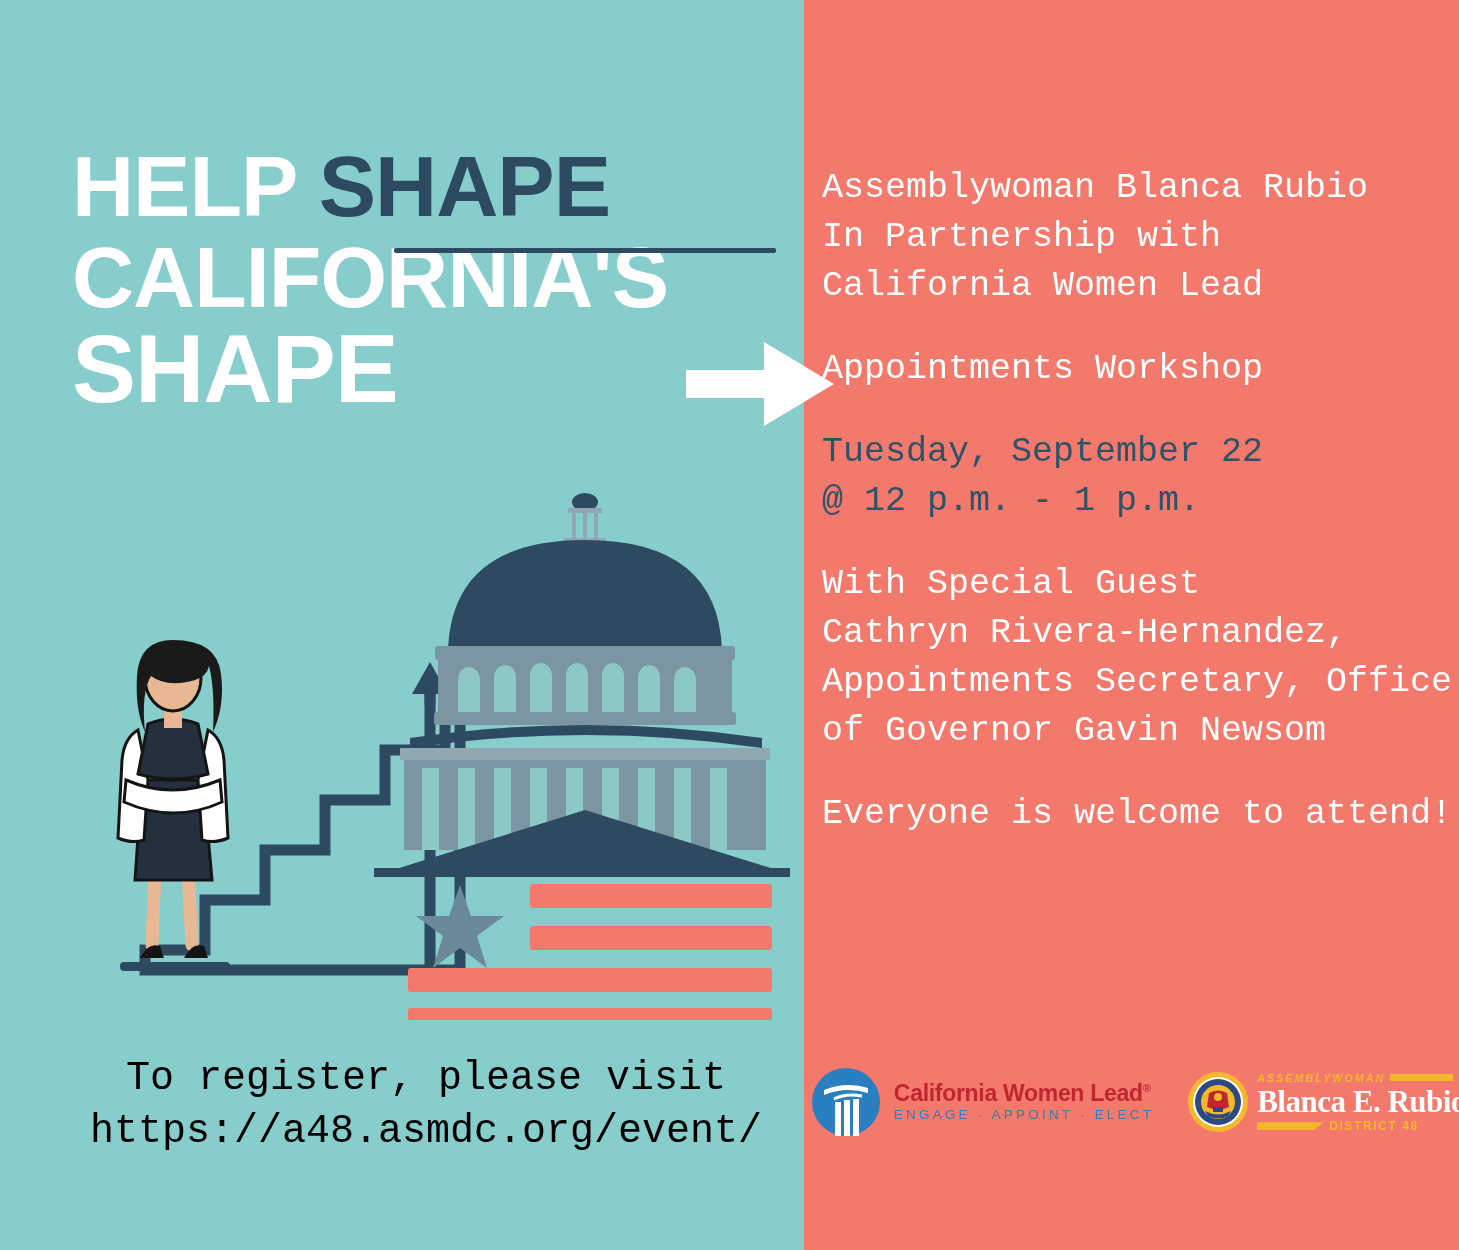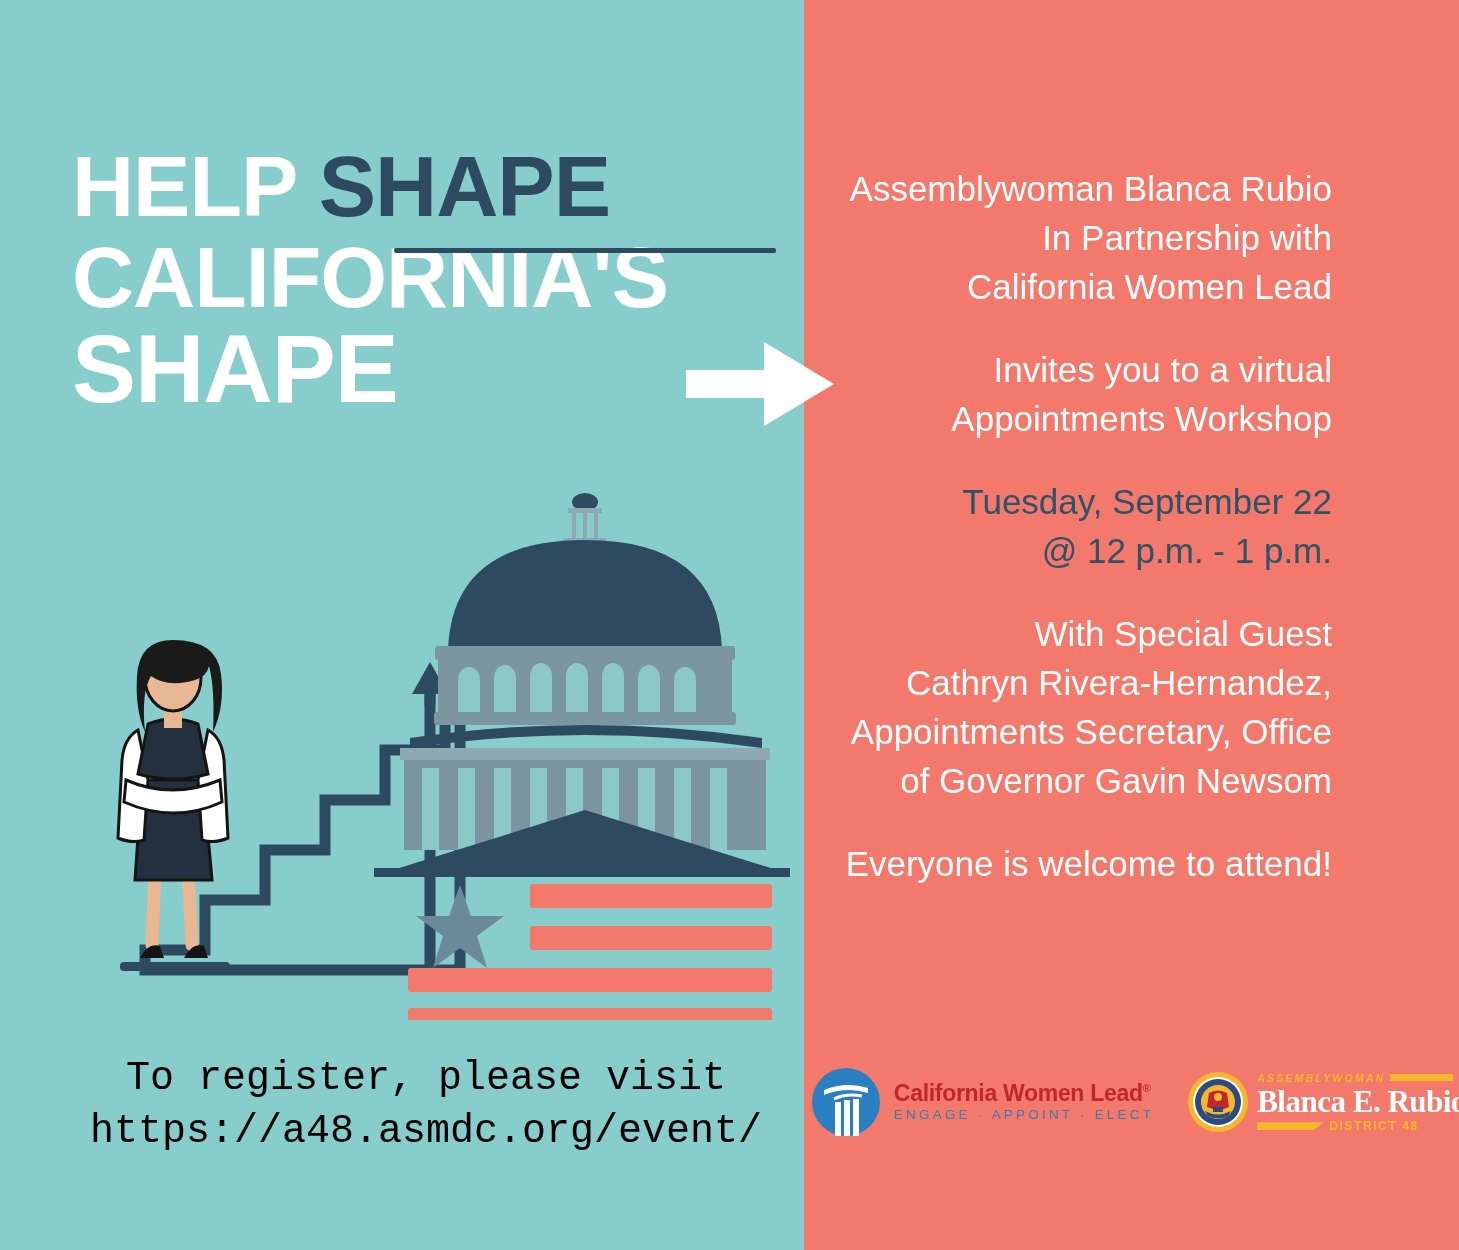--- a/index.html
+++ b/index.html
@@ -59,21 +59,21 @@
   .register {
     position:absolute; left:0px; top:1053px; width:852px;
     text-align:center; color:#000000;
     font-size:40px; line-height:1.32; font-weight:300;font-family:Liberation Mono, monospace;
   }
   .register div { white-space:nowrap; }
 
   
   .rtext {
     position:absolute; left:804px; top:164px; width:546px;
-    padding:0 18px; text-align:right;
+    padding:0 18px; text-align:left;font-family:Liberation Mono, monospace;
   }
   .rblock { margin-bottom:34px; }
   .rline {
     color:#FFFFFF;
     font-size:35px;
     line-height:1.40;
     font-weight:400;
     white-space:nowrap;
   }
   .rline.dark { color:#2F5268; }
@@ -238,21 +238,20 @@
 
   <div class="rtext">
 
     <div class="rblock">
       <div class="rline">Assemblywoman Blanca Rubio</div>
       <div class="rline">In Partnership with</div>
       <div class="rline">California Women Lead</div>
     </div>
 
     <div class="rblock">
-      <div class="rline">Invites you to a virtual</div>
       <div class="rline">Appointments Workshop</div>
     </div>
 
     <div class="rblock">
       <div class="rline dark">Tuesday, September 22</div>
       <div class="rline dark">@ 12 p.m. - 1 p.m.</div>
     </div>
 
     <div class="rblock">
       <div class="rline">With Special Guest</div>

